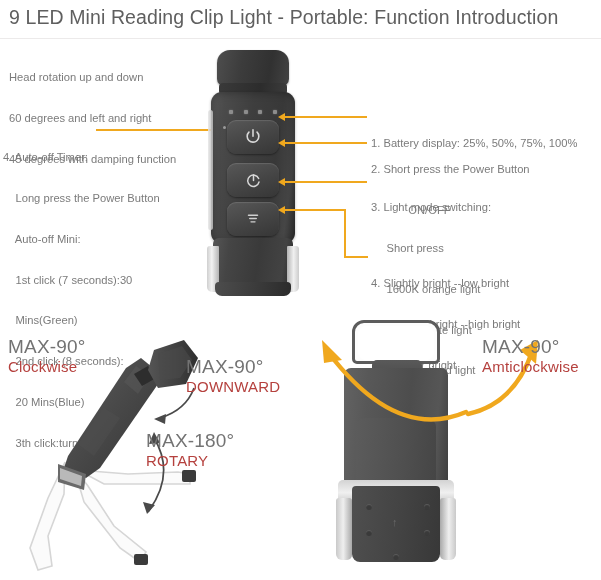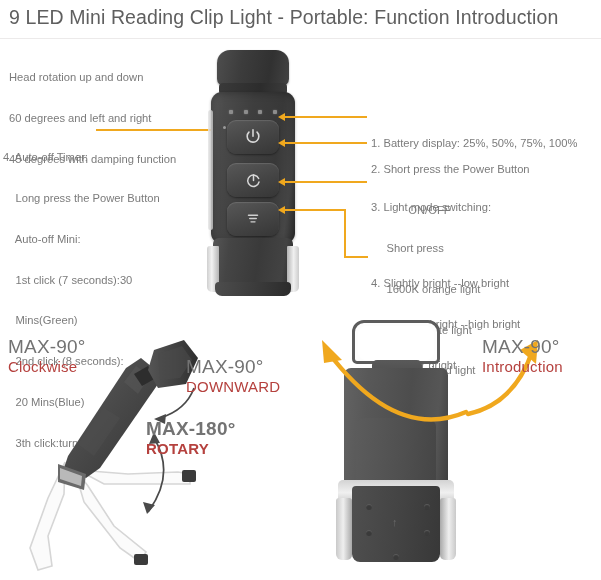--- a/index.html
+++ b/index.html
@@ -317,21 +317,21 @@
       <path d="M146 116 Q168 152 140 190" stroke="#4a4a4a" stroke-width="1.7" fill="none"></path>
       <path d="M141 122 L146 110 L152 121 Z" fill="#4a4a4a"></path>
       <path d="M135 180 L139 192 L147 183 Z" fill="#4a4a4a"></path>
     </svg>
 
     <div class="lbl" style="left:178px;top:34px;">
       <span class="l1">MAX-90°</span>
       <span class="l2">DOWNWARD</span>
     </div>
 
-    <div class="lbl" style="left:138px;top:96px;font-weight:bold;">
+    <div class="lbl" style="left:138px;top:108px;">
       <span class="l1">MAX-180°</span>
       <span class="l2">ROTARY</span>
     </div>
   </div>
 
   <div class="clipwrap">
 
     <div class="panel"></div>
     <div class="panel-inner"></div>
     <div class="hinge"></div>
@@ -355,17 +355,17 @@
       <path d="M238 22 L236 46 L220 32 Z" fill="#f0a81e"></path>
     </svg>
 
     <div class="lbl" style="left:-292px;top:18px;">
       <span class="l1">MAX-90°</span>
       <span class="l2">Clockwise</span>
     </div>
 
     <div class="lbl" style="left:182px;top:18px;">
       <span class="l1">MAX-90°</span>
-      <span class="l2">Introduction</span>
+      <span class="l2">Amticlockwise</span>
     </div>
   </div>
 
 </div>
 
 </body></html>

